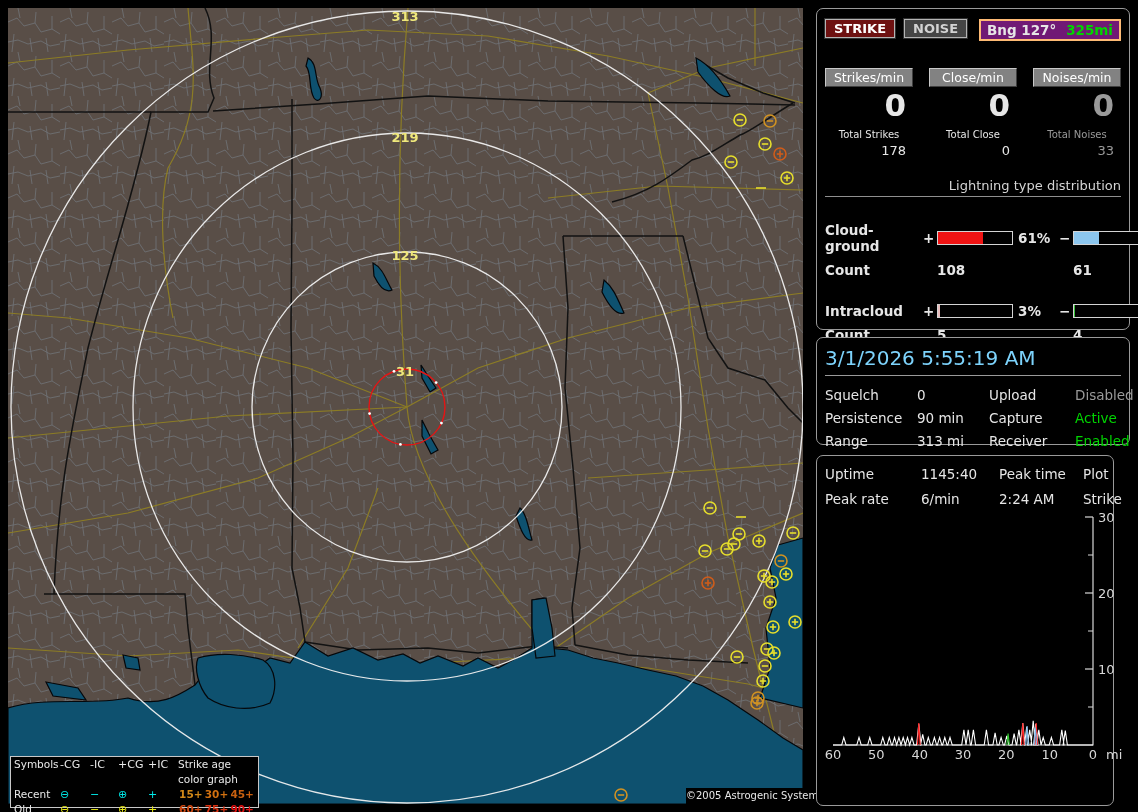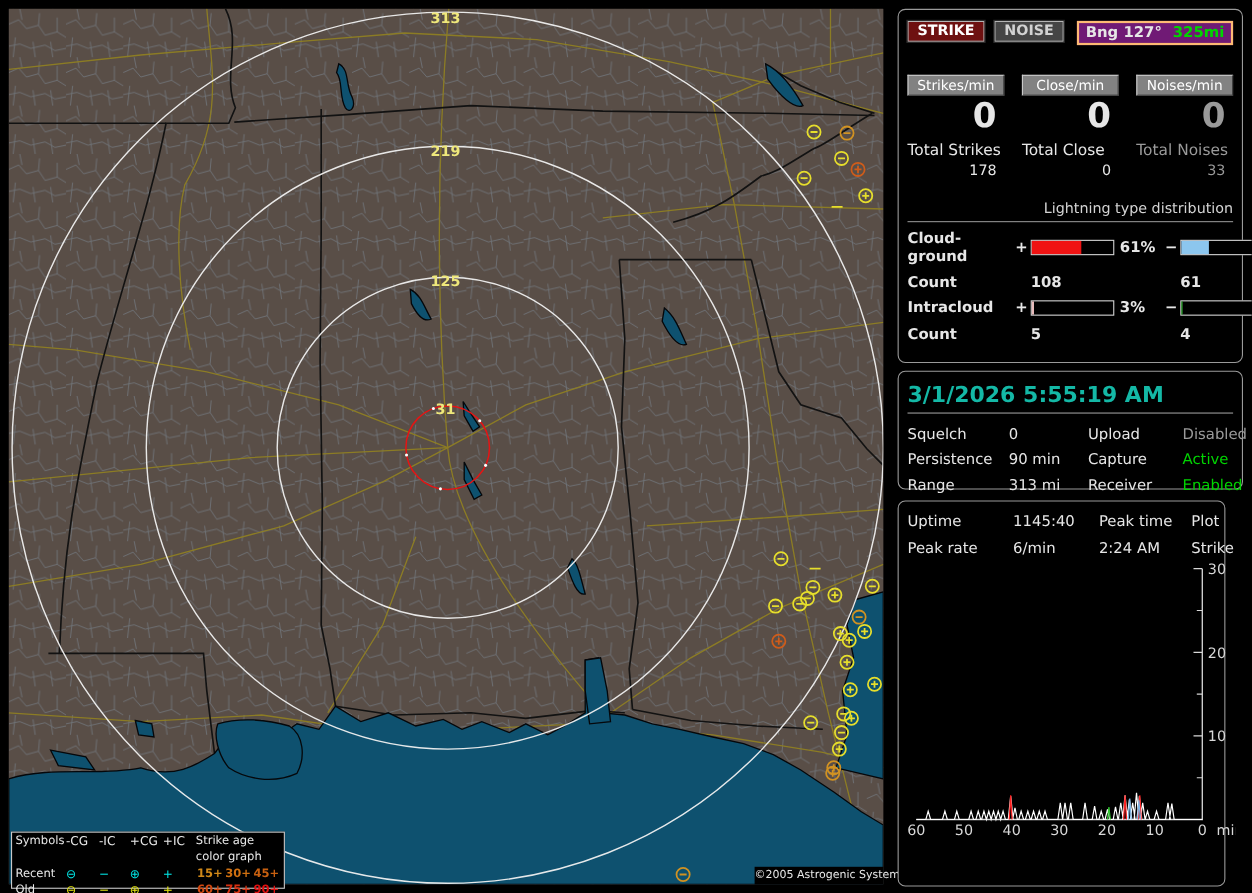--- a/index.html
+++ b/index.html
@@ -27,34 +27,34 @@
   #btn-strike{background:#6e1111;color:#fff;margin-right:9px;}
   #btn-noise{background:#454545;color:#d2d2d2;}
   #bng-box{display:flex;justify-content:space-between;border:2px solid #fdba74;background:#701a75;
            width:126px;padding:1px 6px;font-size:13.5px;font-weight:bold;}
   #bng-box .rng{color:#00d400;}
   #counters{display:grid;grid-template-columns:1fr 1fr 1fr;column-gap:16px;margin-top:27px;}
   .ctr-btn{display:block;width:100%;box-sizing:border-box;background:#828282;color:#fff;font-size:12.5px;
            text-align:center;padding:1px 0;border-top:1px solid #c9c9c9;border-left:1px solid #c9c9c9;
            border-bottom:1px solid #3f3f3f;border-right:1px solid #3f3f3f;}
   .ctr-zero{font-size:31px;font-weight:bold;text-align:right;padding-right:7px;line-height:1.05;margin-top:2px;}
-  .ctr-total{font-size:14px;margin-top:7px;white-space:nowrap;}
+  .ctr-total{font-size:10px;text-align:center;margin-top:7px;white-space:nowrap;}
   .ctr-val{font-size:13px;text-align:right;padding-right:7px;margin-top:3px;}
   .dim{color:#9a9a9a;}
   #dist{margin-top:20px;}
   #dist-title{font-size:13px;color:#d4d4d4;border-bottom:1px solid #8f8f8f;padding-bottom:3px;text-align:right;}
   .dist-row,.dist-count{display:grid;grid-template-columns:98px 14px 76px 46px 14px 76px 1fr;
         align-items:center;font-size:13.5px;font-weight:bold;}
-  .dist-row{margin-top:7px;}
+  .dist-row{margin-top:25px;}
   .dist-count{margin-top:8px;}
   .bar{height:12px;border:1px solid #d4d4d4;background:#000;position:relative;}
   .bar i{position:absolute;left:0;top:0;bottom:0;}
   .pct{padding-left:5px;}
   
-  #dt{font-size:20px;font-weight:bold;color:#14b8a6;border-bottom:1px solid #9a9a9a;padding-bottom:5px;white-space:nowrap;}
+  #dt{font-size:20px;font-weight:normal;color:#7dd3fc;border-bottom:1px solid #9a9a9a;padding-bottom:5px;white-space:nowrap;}
   #status-grid{display:grid;grid-template-columns:92px 72px 86px auto;row-gap:7px;font-size:13.5px;margin-top:11px;}
   .grn{color:#00d400;}
   
   #stats-grid{display:grid;grid-template-columns:96px 78px 84px auto;row-gap:9px;font-size:13.5px;margin-top:2px;}
   #trend-row{display:grid;grid-template-columns:96px auto;font-size:13.5px;margin-top:14px;}
   #trend-svg{display:block;margin-top:4px;}
 </style>
 </head>
 <body>
 

